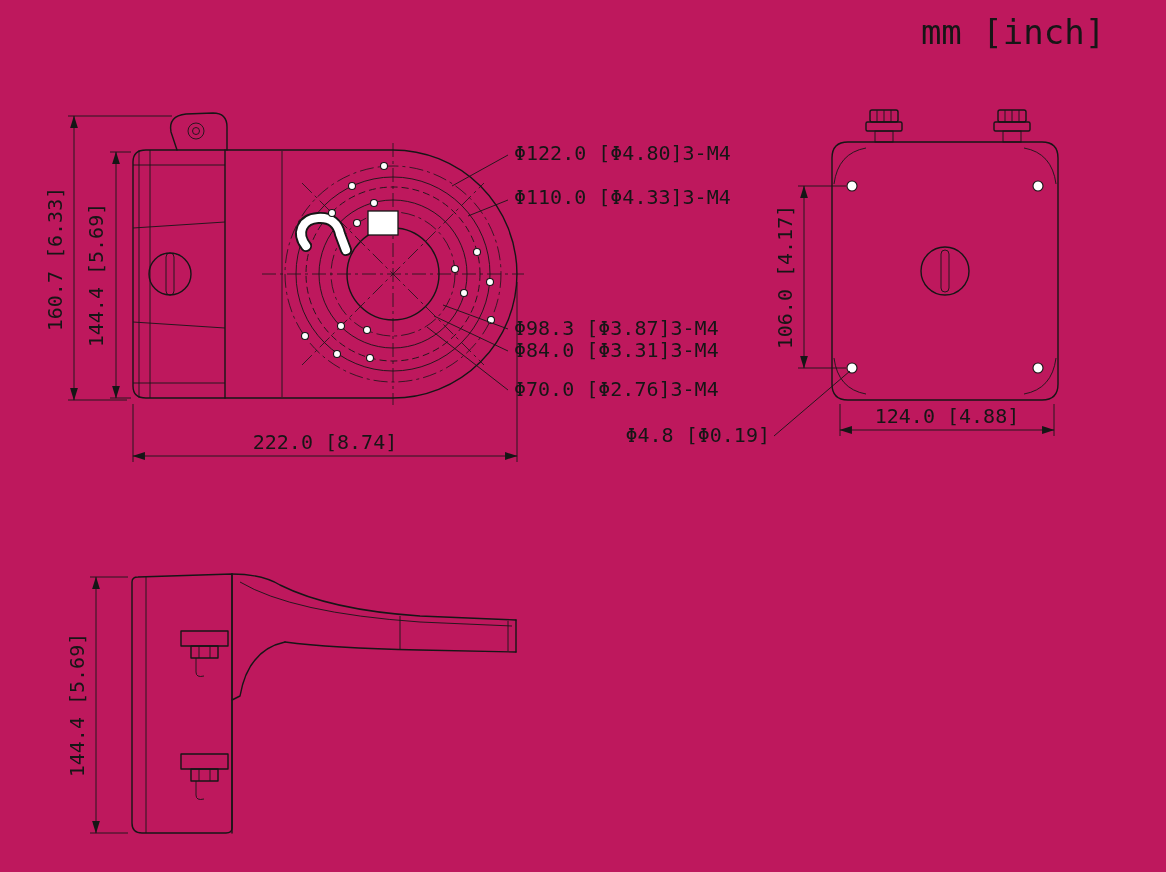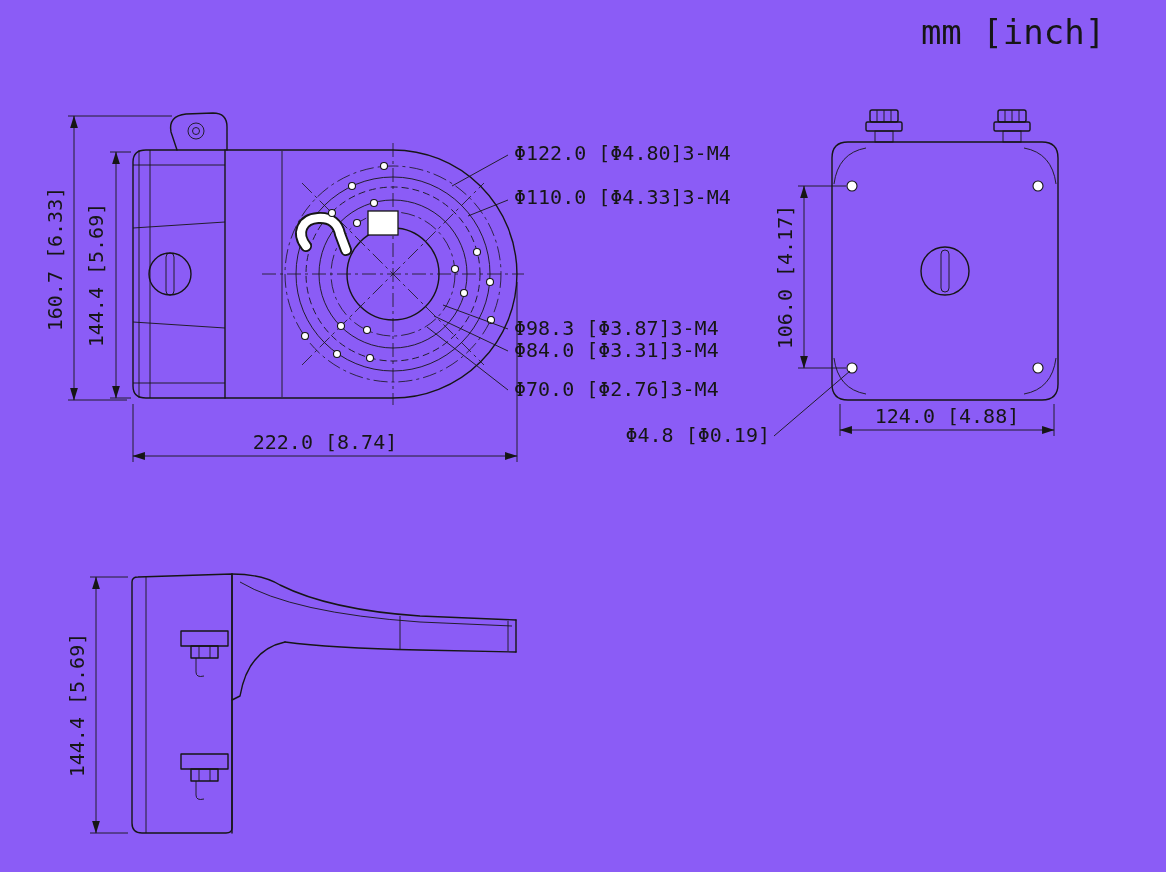--- a/index.html
+++ b/index.html
@@ -1,16 +1,16 @@
 <!DOCTYPE html>
 <html><head>
 <meta charset="utf-8">
 <style>
   html,body{margin:0;padding:0;background:#fff;}
-  .canvas{position:relative;width:1166px;height:872px;background:#8b5cf6;overflow:hidden;}
+  .canvas{position:relative;width:1166px;height:872px;background:#be185d;overflow:hidden;}
   svg{display:block;}
   .ol   {stroke:#161616;stroke-width:1.4;fill:none;stroke-linejoin:round;stroke-linecap:round;}
   .thin {stroke:#161616;stroke-width:0.9;fill:none;}
   .cl   {stroke:#161616;stroke-width:0.8;fill:none;stroke-dasharray:14 4 3 4;}
   .hid  {stroke:#161616;stroke-width:0.9;fill:none;stroke-dasharray:7 4;}
   .dim  {stroke:#161616;stroke-width:0.9;fill:none;}
   .hole {fill:#ffffff;stroke:#161616;stroke-width:1.1;}
   .slotB{stroke:#161616;stroke-width:12;fill:none;stroke-linecap:round;}
   .slotW{stroke:#ffffff;stroke-width:8.2;fill:none;stroke-linecap:round;}
   .notch{fill:#ffffff;stroke:#161616;stroke-width:1.3;}

